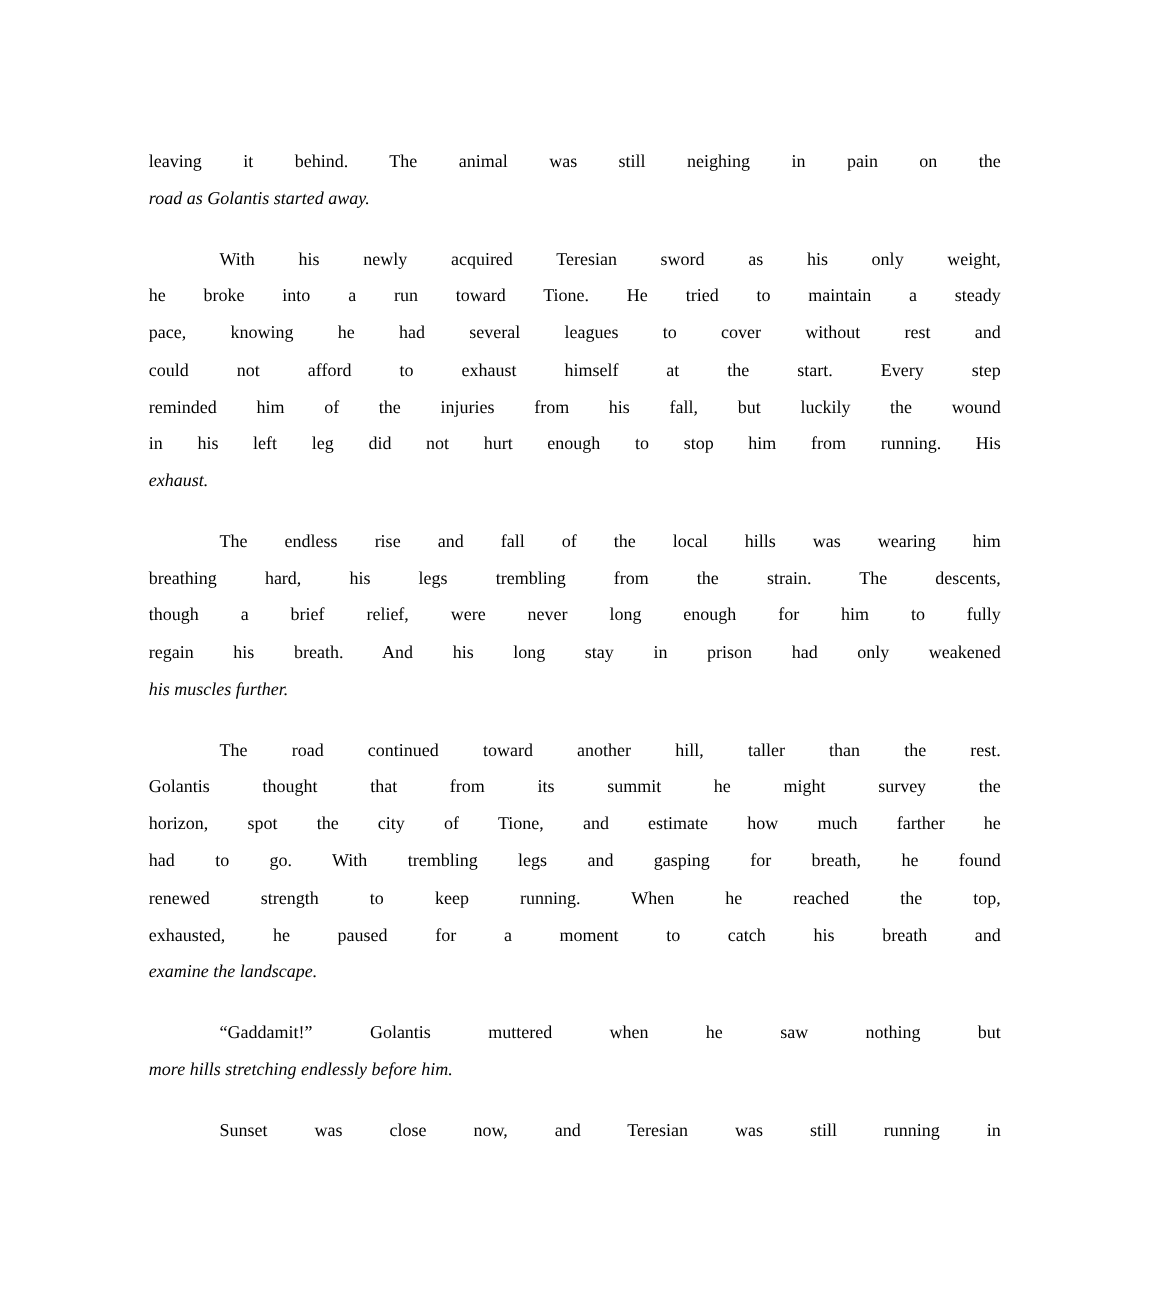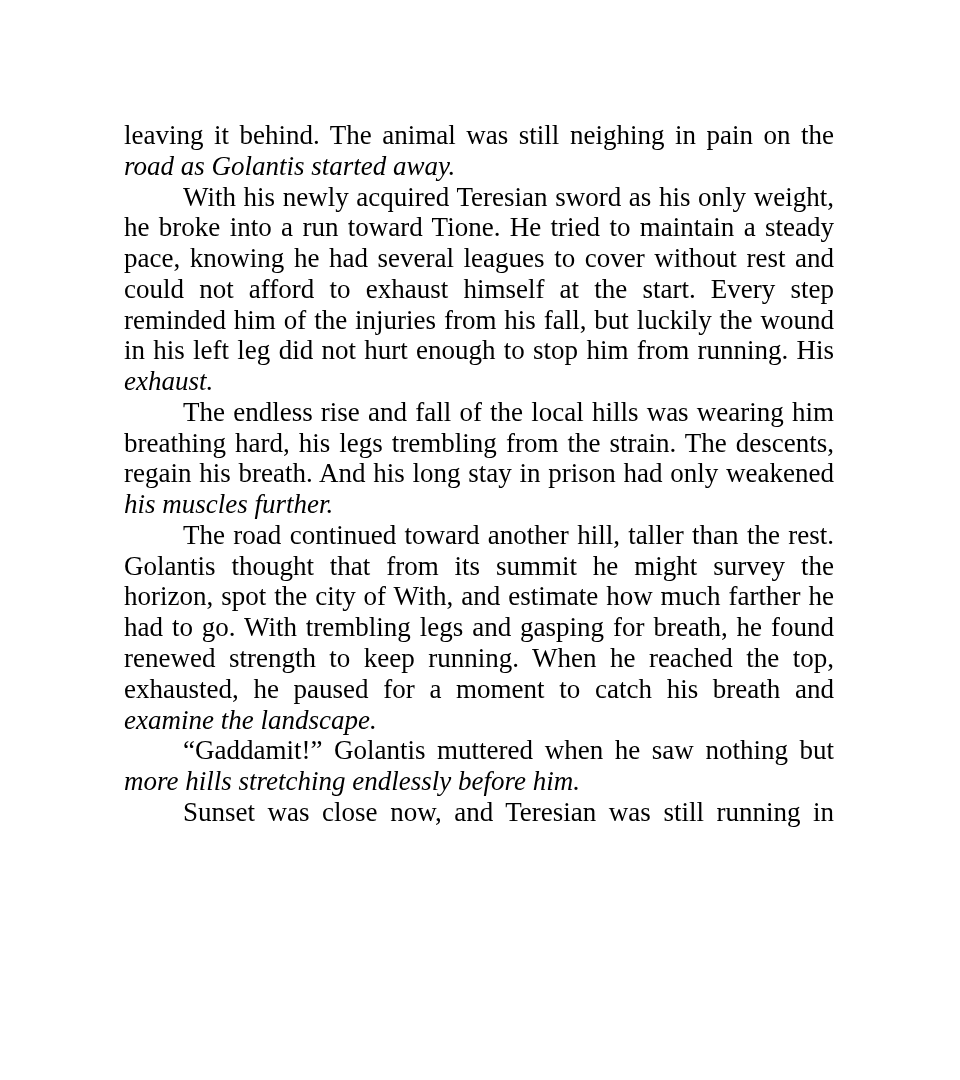--- a/index.html
+++ b/index.html
@@ -14,36 +14,37 @@
   }
   .page {
     box-sizing: border-box;
     width: 960px;
     height: 1080px;
     padding: 120px 126px 0 124px;
     background: #ffffff;
   }
   .text-body {
     font-family: "Liberation Serif", "DejaVu Serif", serif;
-    font-size: 27px;
+    font-size: 15px;
     line-height: 30.76px;
     color: #000000;
     width: 710px;
   }
   .paragraph {
     margin: 0;
     padding: 0;
   }
   .line {
     text-align: justify;
     text-align-last: justify;
     white-space: normal;
   }
   .line.indent {
     padding-left: 59px;
+    margin-top: 20px;
   }
   .line.lastline {
     text-align-last: left;
     font-style: italic;
   }
 </style>
 </head>
 <body>
 
 <div class="page">
@@ -57,27 +58,28 @@
         <div class="line">he broke into a run toward Tione. He tried to maintain a steady</div>
         <div class="line">pace, knowing he had several leagues to cover without rest and</div>
         <div class="line">could not afford to exhaust himself at the start. Every step</div>
         <div class="line">reminded him of the injuries from his fall, but luckily the wound</div>
         <div class="line">in his left leg did not hurt enough to stop him from running. His</div>
         <div class="line lastline">exhaust.</div>
       </div>
       <div class="paragraph">
         <div class="line indent">The endless rise and fall of the local hills was wearing him</div>
         <div class="line">breathing hard, his legs trembling from the strain. The descents,</div>
+        <div class="line">though a brief relief, were never long enough for him to fully</div>
         <div class="line">regain his breath. And his long stay in prison had only weakened</div>
         <div class="line lastline">his muscles further.</div>
       </div>
       <div class="paragraph">
         <div class="line indent">The road continued toward another hill, taller than the rest.</div>
         <div class="line">Golantis thought that from its summit he might survey the</div>
-        <div class="line">horizon, spot the city of With, and estimate how much farther he</div>
+        <div class="line">horizon, spot the city of Tione, and estimate how much farther he</div>
         <div class="line">had to go. With trembling legs and gasping for breath, he found</div>
         <div class="line">renewed strength to keep running. When he reached the top,</div>
         <div class="line">exhausted, he paused for a moment to catch his breath and</div>
         <div class="line lastline">examine the landscape.</div>
       </div>
       <div class="paragraph">
         <div class="line indent">“Gaddamit!” Golantis muttered when he saw nothing but</div>
         <div class="line lastline">more hills stretching endlessly before him.</div>
       </div>
       <div class="paragraph">

